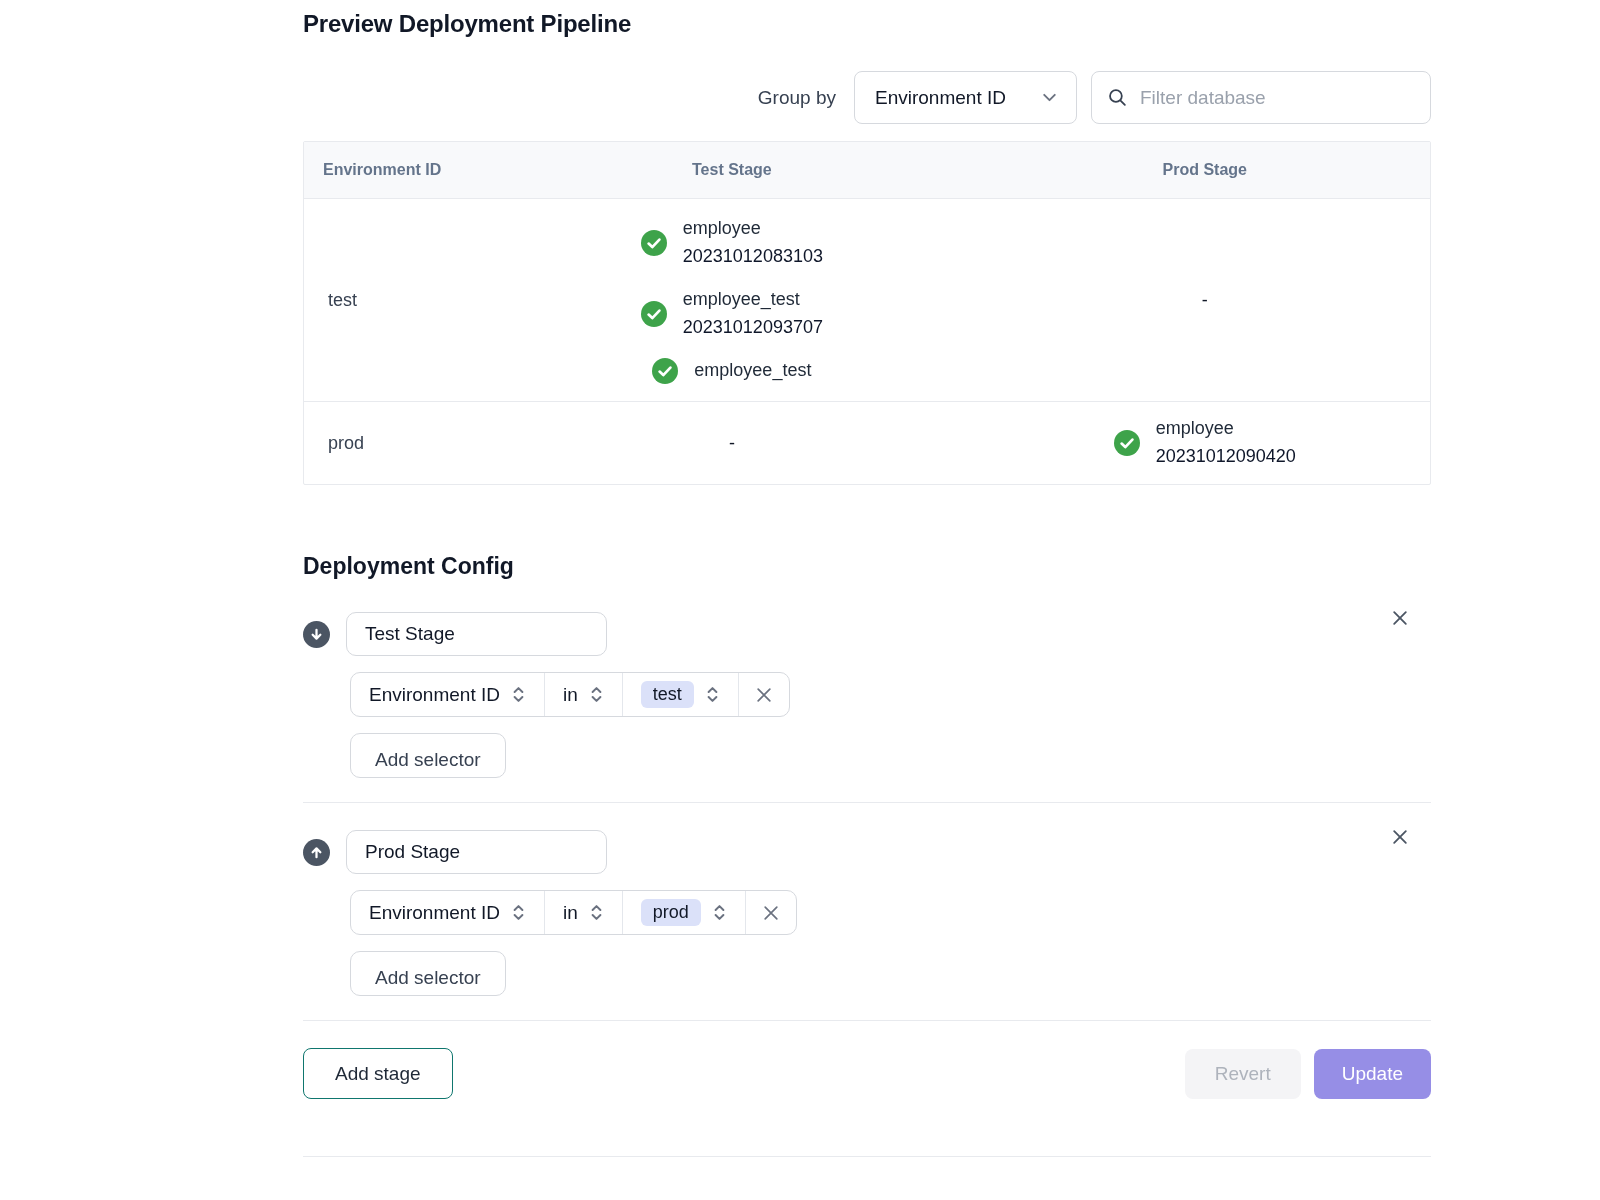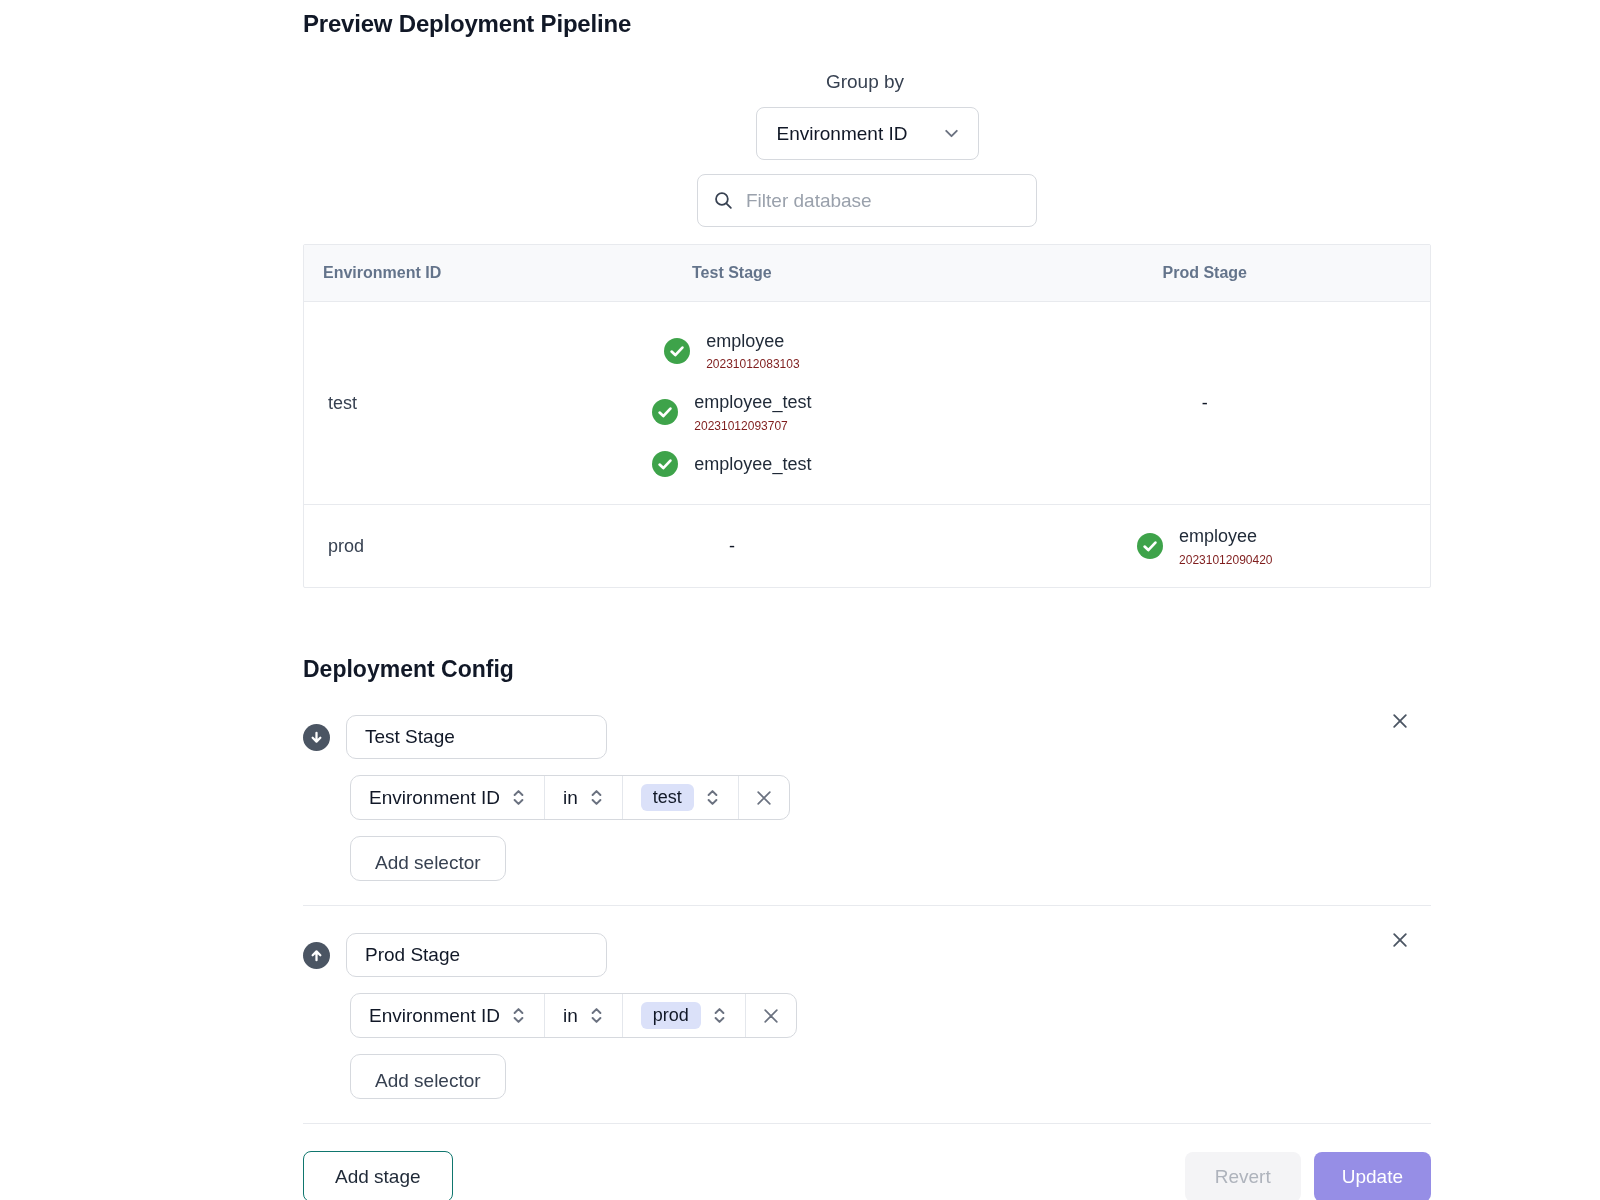--- a/index.html
+++ b/index.html
@@ -3,21 +3,21 @@
 <meta charset="utf-8">
 <style>
   * { margin:0; padding:0; box-sizing:border-box; }
   html,body { width:1600px; height:1200px; background:#ffffff; overflow:hidden;
               font-family:"Liberation Sans", sans-serif; color:#1f2937; }
   .content { position:absolute; left:303px; top:10px; width:1128px; }
 
   .page-title { font-size:24px; font-weight:700; color:#111827; letter-spacing:-0.2px; }
 
   
-  .toolbar { margin-top:33px; display:flex; align-items:center; justify-content:flex-end; gap:14px;flex-direction:column; }
+  .toolbar { margin-top:33px; display:flex; align-items:center; justify-content:flex-end; gap:14px; }
   .groupby-label { font-size:19px; color:#374151; margin-right:4px; }
   .select { width:223px; height:53px; border:1px solid #d6d9de; border-radius:8px;
             display:flex; align-items:center; justify-content:space-between;
             padding:0 17px 0 20px; font-size:19px; color:#111827; cursor:pointer; background:#fff; }
   .search { width:340px; height:53px; border:1px solid #d6d9de; border-radius:8px;
             display:flex; align-items:center; padding:0 15px; gap:12px; background:#fff; }
   .search input { border:none; outline:none; font-size:19px; flex:1; color:#111827;
                   font-family:"Liberation Sans", sans-serif; background:transparent; }
   .search input::placeholder { color:#9aa1ac; }
 
@@ -29,21 +29,21 @@
   .th.c1 { padding-left:19px; }
   .th.c2, .th.c3 { text-align:center; }
   .trow.r1 { height:202px; }
   .trow.r2 { height:83px; border-top:1px solid #e8eaee; }
   .td.c1 { padding-left:24px; font-size:18px; color:#374151; }
   .td.ccenter { display:flex; justify-content:center; }
   .tasks { display:flex; flex-direction:column; align-items:center; gap:15px; }
   .task { display:flex; align-items:center; gap:16px; }
   .task-text { line-height:1.55; }
   .task-name { font-size:18px; color:#1f2937; }
-  .task-version { font-size:12px; color:#7f1d1d; }
+  .task-version { font-size:18px; color:#0f172a; }
   .dash { font-size:18px; color:#111827; }
 
   
   .config-title { margin-top:68px; font-size:23px; font-weight:700; color:#111827; }
   .stage { position:relative; }
   .stage-head { display:flex; align-items:center; gap:16px; padding-top:32px; }
   .stage.second .stage-head { padding-top:27px; }
   .move-btn { width:27px; height:27px; border-radius:50%; background:#4b5563; border:none;
               display:flex; align-items:center; justify-content:center; flex:none; cursor:pointer; }
   .stage-input { width:261px; height:44px; border:1px solid #d6d9de; border-radius:10px;

